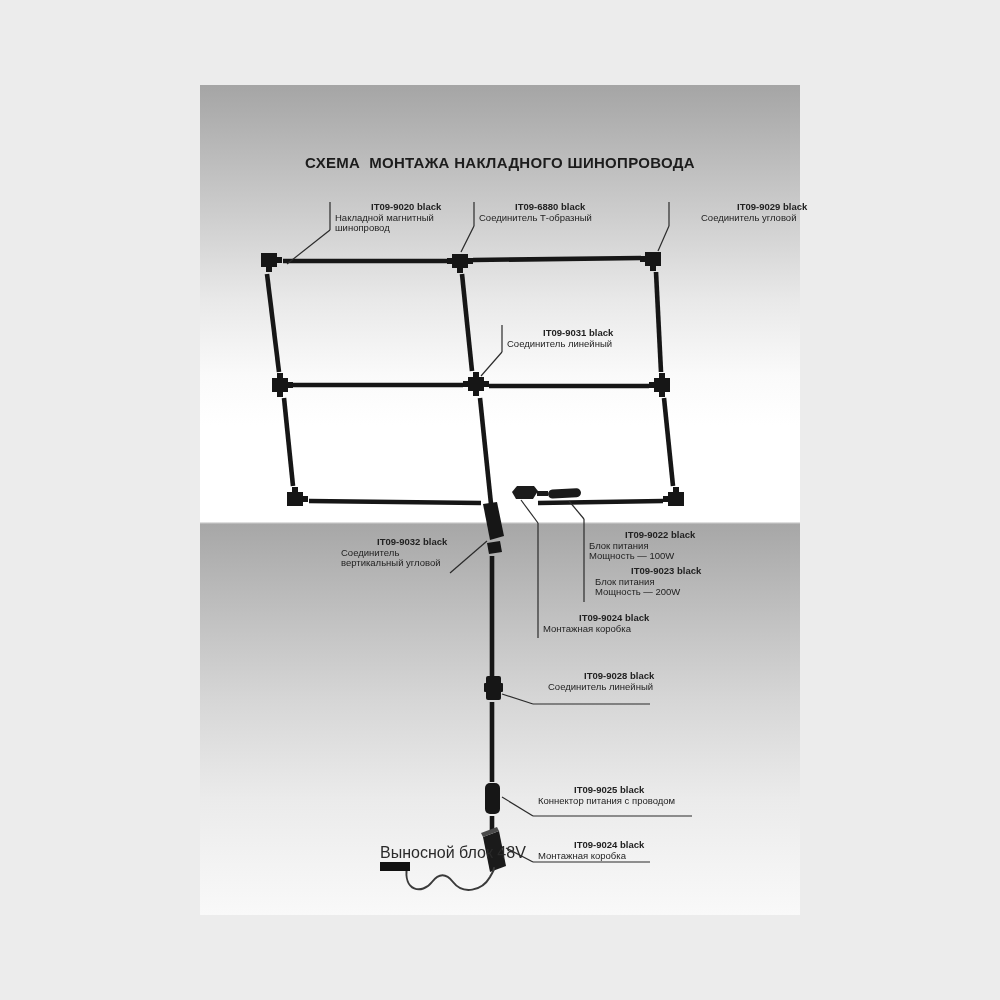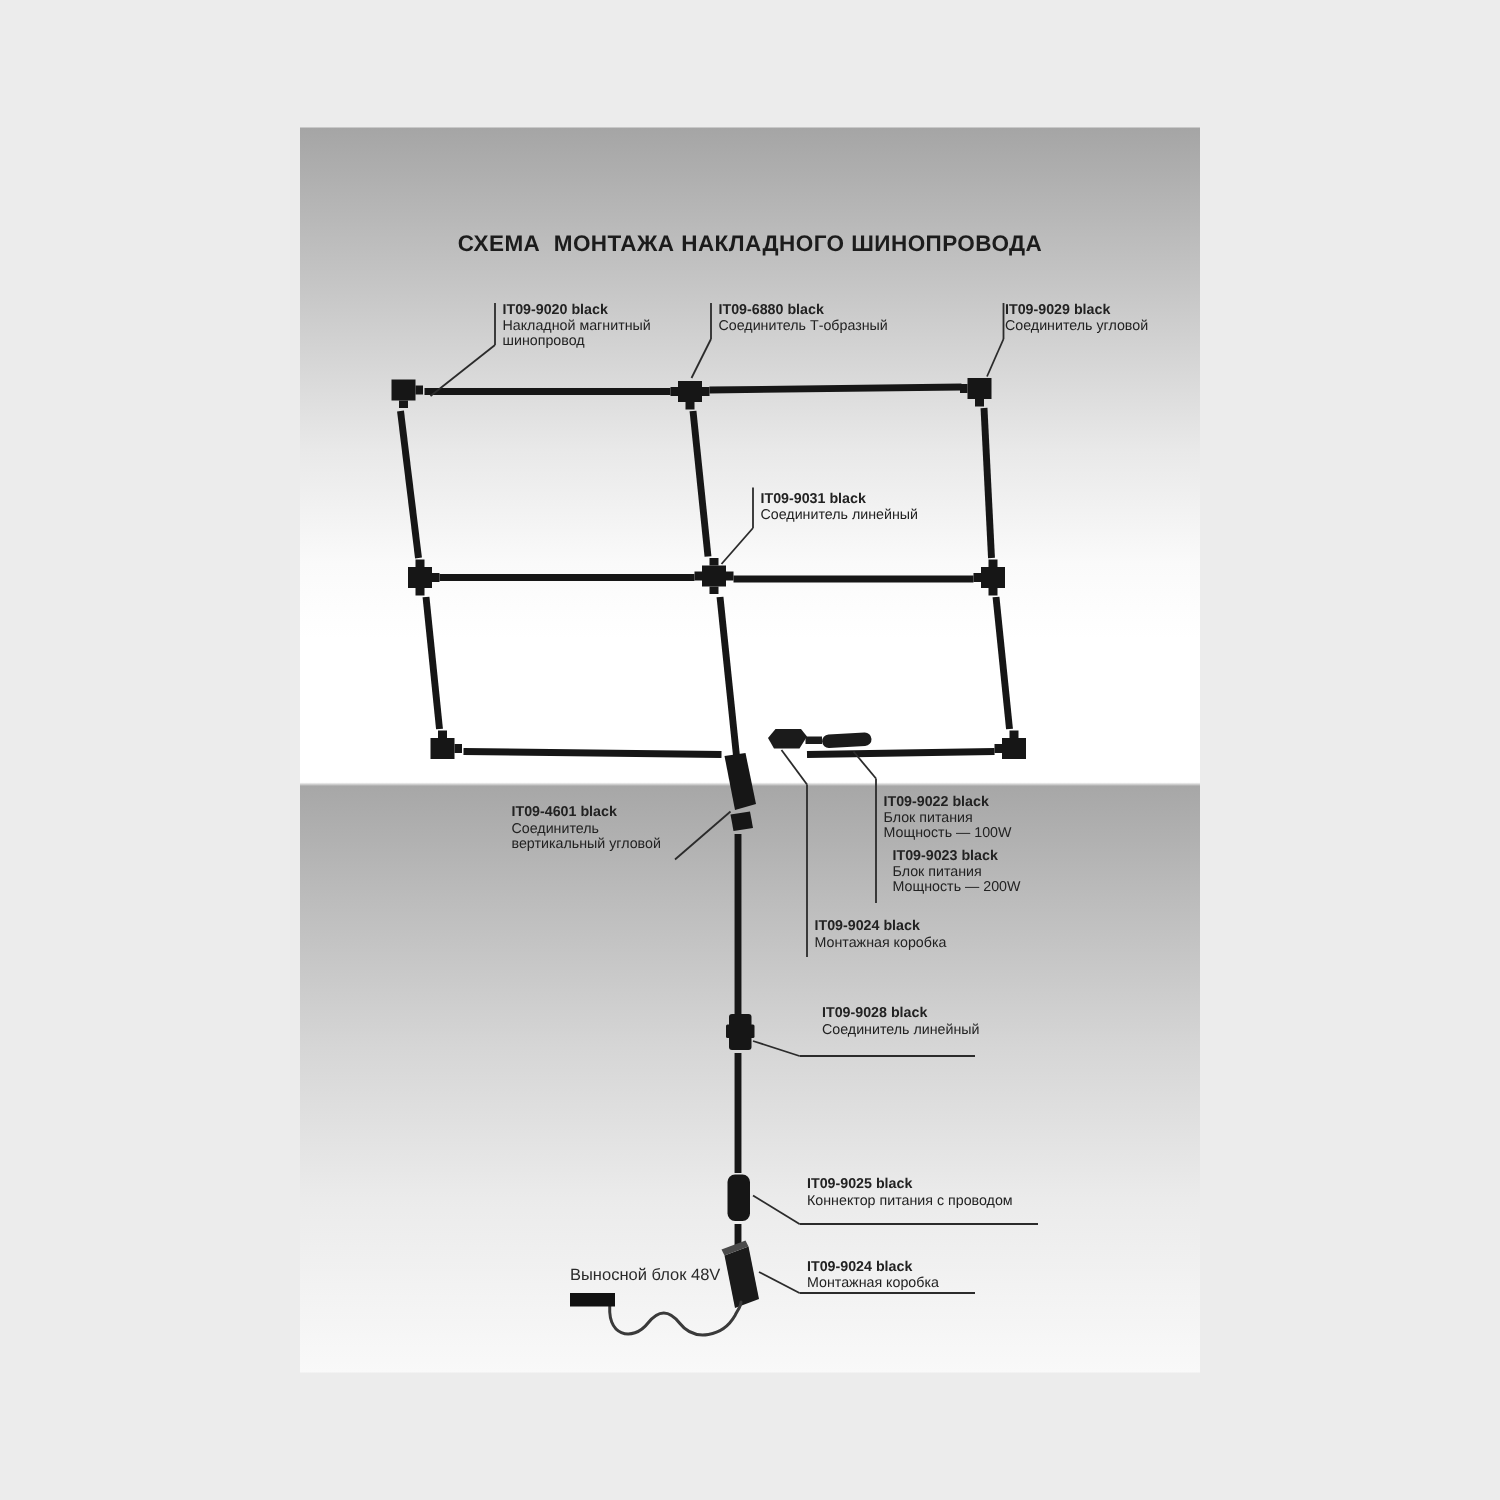--- a/index.html
+++ b/index.html
@@ -11,22 +11,22 @@
       #a5a5a5 0%,#c9c9c9 14%,#e9e9e9 26%,#fafafa 35%,#ffffff 41%,
       #ffffff 52.6%,#a7a7a7 52.9%,#bcbcbc 62%,#d6d6d6 74%,#ebebeb 86%,#f9f9f9 100%);
   }
   .title{
     position:absolute;top:28px;left:0;width:100%;text-align:center;
     font-weight:bold;font-size:15px;line-height:20px;color:#1c1c1c;
     letter-spacing:.3px;white-space:pre;
   }
   svg.diagram{position:absolute;left:0;top:0;display:block;}
   .lbl{position:absolute;font-size:9.5px;line-height:10.6px;color:#222;white-space:nowrap;}
-  .lbl .code{font-weight:bold;}
-  .ext{position:absolute;font-size:11px;color:#2a2a2a;white-space:nowrap;}
+  .lbl .code{font-weight:bold;margin-left:36px;}
+  .ext{position:absolute;font-size:16px;color:#2a2a2a;white-space:nowrap;}
 </style>
 </head>
 <body>
 
 <div class="canvas">
   <div class="page">
 
     <div class="title">
       <div>СХЕМА  МОНТАЖА НАКЛАДНОГО ШИНОПРОВОДА</div>
     </div>
@@ -158,32 +158,32 @@
       <div class="code">IT09-9020 black</div>
       <div>Накладной магнитный</div>
       <div>шинопровод</div>
     </div>
 
     <div class="lbl" style="left:279px;top:117px">
       <div class="code">IT09-6880 black</div>
       <div>Соединитель Т-образный</div>
     </div>
 
-    <div class="lbl" style="left:470px;top:117px">
+    <div class="lbl" style="left:501px;top:117px">
       <div class="code">IT09-9029 black</div>
       <div>Соединитель угловой</div>
     </div>
 
     <div class="lbl" style="left:307px;top:243px">
       <div class="code">IT09-9031 black</div>
       <div>Соединитель линейный</div>
     </div>
 
     <div class="lbl" style="left:141px;top:452px">
-      <div class="code">IT09-4601 black</div>
+      <div class="code">IT09-9032 black</div>
       <div>Соединитель</div>
       <div>вертикальный угловой</div>
     </div>
 
     <div class="lbl" style="left:389px;top:445px">
       <div class="code">IT09-9022 black</div>
       <div>Блок питания</div>
       <div>Мощность — 100W</div>
     </div>
 

